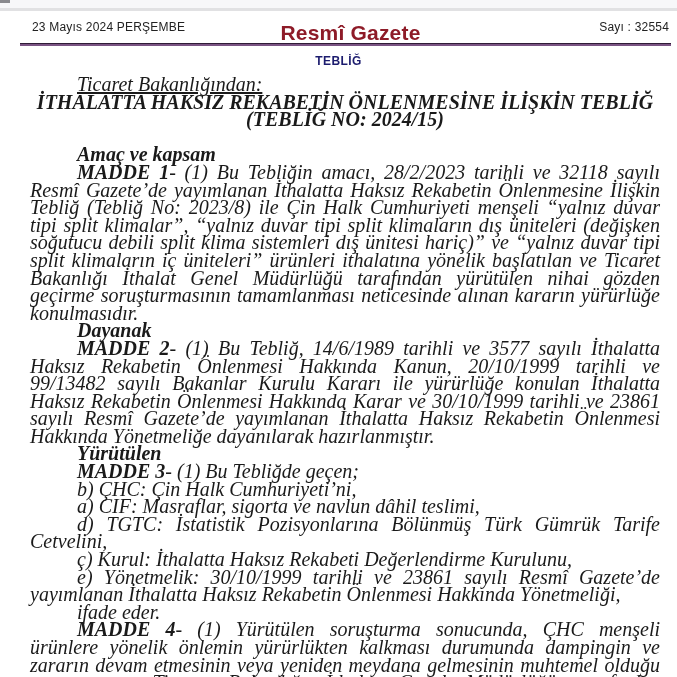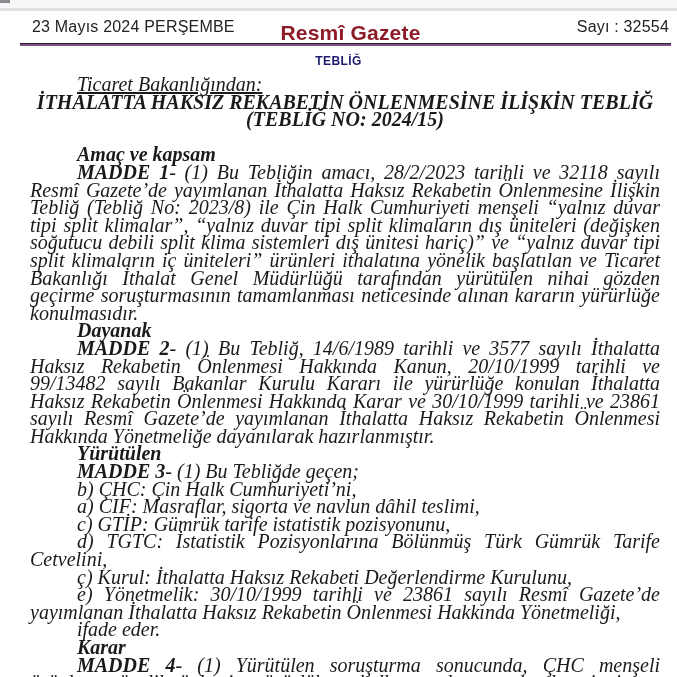--- a/index.html
+++ b/index.html
@@ -21,21 +21,21 @@
     position: absolute; left: 0; top: 0;
     width: 10px; height: 3px; background: #8a8a8e;
   }
   
   .header {
     height: 32px;
     display: flex; align-items: center;
     padding: 0 8px 0 32px;
     font-family: "Liberation Sans", sans-serif;
   }
-  .header .side { flex: 1 1 0; font-size: 16px; color: #222; letter-spacing: 0.2px; }
+  .header .side { flex: 1 1 0; font-size: 12px; color: #222; letter-spacing: 0.2px; }
   .header .side.right { text-align: right; }
   .gz-title {
     flex: 0 0 auto;
     font-size: 21px; font-weight: bold; color: #8e1b28;
     letter-spacing: 0.2px;
     margin-top: 11px;
   }
   .rule {
     height: 3px; margin: 0 6px 0 20px;
     background: linear-gradient(#2e1b36 0 40%, #7a5383 40% 100%);
@@ -93,21 +93,19 @@
   <p class="body-par"><b class="madde">MADDE 1</b><span>- (1) Bu Tebliğin amacı, 28/2/2023 tarihli ve 32118 sayılı Resmî Gazete’de yayımlanan İthalatta Haksız Rekabetin Önlenmesine İlişkin Tebliğ (Tebliğ No: 2023/8) ile Çin Halk Cumhuriyeti menşeli “yalnız duvar tipi split klimalar”, “yalnız duvar tipi split klimaların dış üniteleri (değişken soğutucu debili split klima sistemleri dış ünitesi hariç)” ve “yalnız duvar tipi split klimaların iç üniteleri” ürünleri ithalatına yönelik başlatılan ve Ticaret Bakanlığı İthalat Genel Müdürlüğü tarafından yürütülen nihai gözden geçirme soruşturmasının tamamlanması neticesinde alınan kararın yürürlüğe konulmasıdır.</span></p>
 
   <p class="heading">Dayanak</p>
   <p class="body-par"><b class="madde">MADDE 2</b><span>- (1) Bu Tebliğ, 14/6/1989 tarihli ve 3577 sayılı İthalatta Haksız Rekabetin Önlenmesi Hakkında Kanun, 20/10/1999 tarihli ve 99/13482 sayılı Bakanlar Kurulu Kararı ile yürürlüğe konulan İthalatta Haksız Rekabetin Önlenmesi Hakkında Karar ve 30/10/1999 tarihli ve 23861 sayılı Resmî Gazete’de yayımlanan İthalatta Haksız Rekabetin Önlenmesi Hakkında Yönetmeliğe dayanılarak hazırlanmıştır.</span></p>
 
   <p class="heading">Yürütülen</p>
   <p class="body-par"><b class="madde">MADDE 3</b><span>- (1) Bu Tebliğde geçen;</span></p>
 
   <p class="item">b) ÇHC: Çin Halk Cumhuriyeti’ni,</p>
   <p class="item">a) CIF: Masraflar, sigorta ve navlun dâhil teslimi,</p>
-  <p class="item">c) GTİP: Gümrük tarife istatistik pozisyonunu,</p>
   <p class="item">d) TGTC: İstatistik Pozisyonlarına Bölünmüş Türk Gümrük Tarife Cetvelini,</p>
   <p class="item">ç) Kurul: İthalatta Haksız Rekabeti Değerlendirme Kurulunu,</p>
   <p class="item">e) Yönetmelik: 30/10/1999 tarihli ve 23861 sayılı Resmî Gazete’de yayımlanan İthalatta Haksız Rekabetin Önlenmesi Hakkında Yönetmeliği,</p>
   <p class="item">ifade eder.</p>
 
-  <p class="heading">Karar</p>
   <p class="body-par"><b class="madde">MADDE 4</b><span>- (1) Yürütülen soruşturma sonucunda, ÇHC menşeli ürünlere yönelik önlemin yürürlükten kalkması durumunda dampingin ve zararın devam etmesinin veya yeniden meydana gelmesinin muhtemel olduğu saptanmıştır. Ticaret Bakanlığı İthalat Genel Müdürlüğü tarafından yürütülerek tamamlanan soruşturma sonucunda ulaşılan bilgi ve bulguları içeren Bilgilendirme Raporu Ek’te yer almaktadır.</span></p>
 </div>
 
 </body></html>

